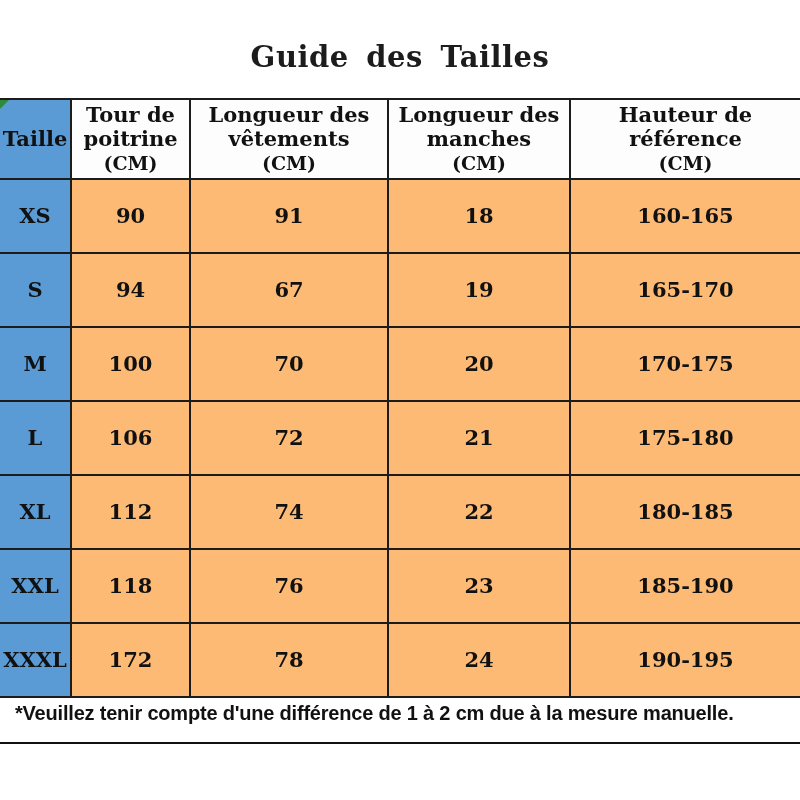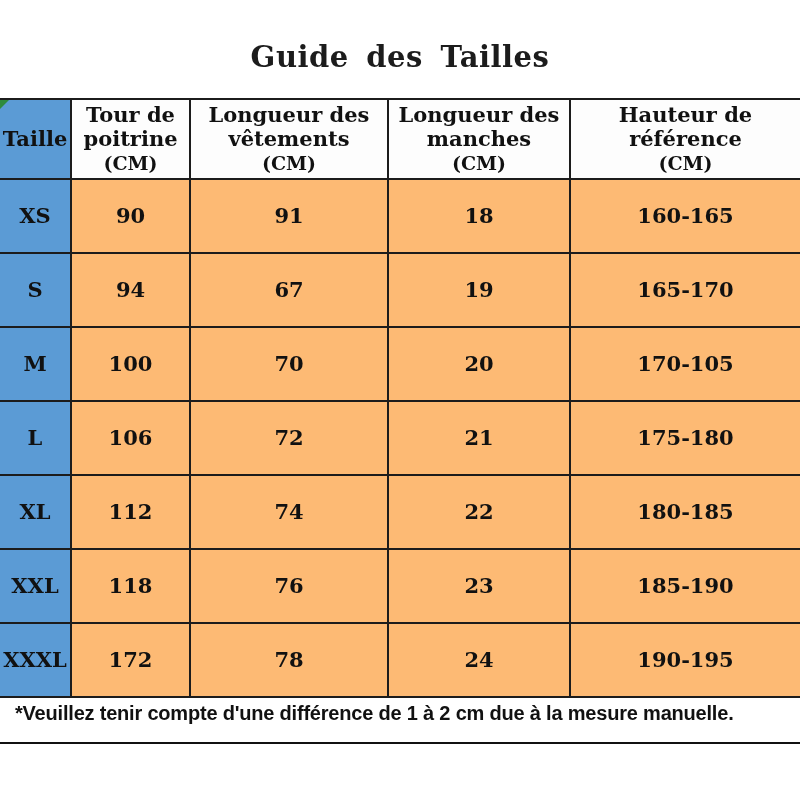--- a/index.html
+++ b/index.html
@@ -153,21 +153,21 @@
         <td class="value-cell">94</td>
         <td class="value-cell">67</td>
         <td class="value-cell">19</td>
         <td class="value-cell">165-170</td>
       </tr>
       <tr class="data-row">
         <td class="size-cell">M</td>
         <td class="value-cell">100</td>
         <td class="value-cell">70</td>
         <td class="value-cell">20</td>
-        <td class="value-cell">170-105</td>
+        <td class="value-cell">170-175</td>
       </tr>
       <tr class="data-row">
         <td class="size-cell">L</td>
         <td class="value-cell">106</td>
         <td class="value-cell">72</td>
         <td class="value-cell">21</td>
         <td class="value-cell">175-180</td>
       </tr>
       <tr class="data-row">
         <td class="size-cell">XL</td>

